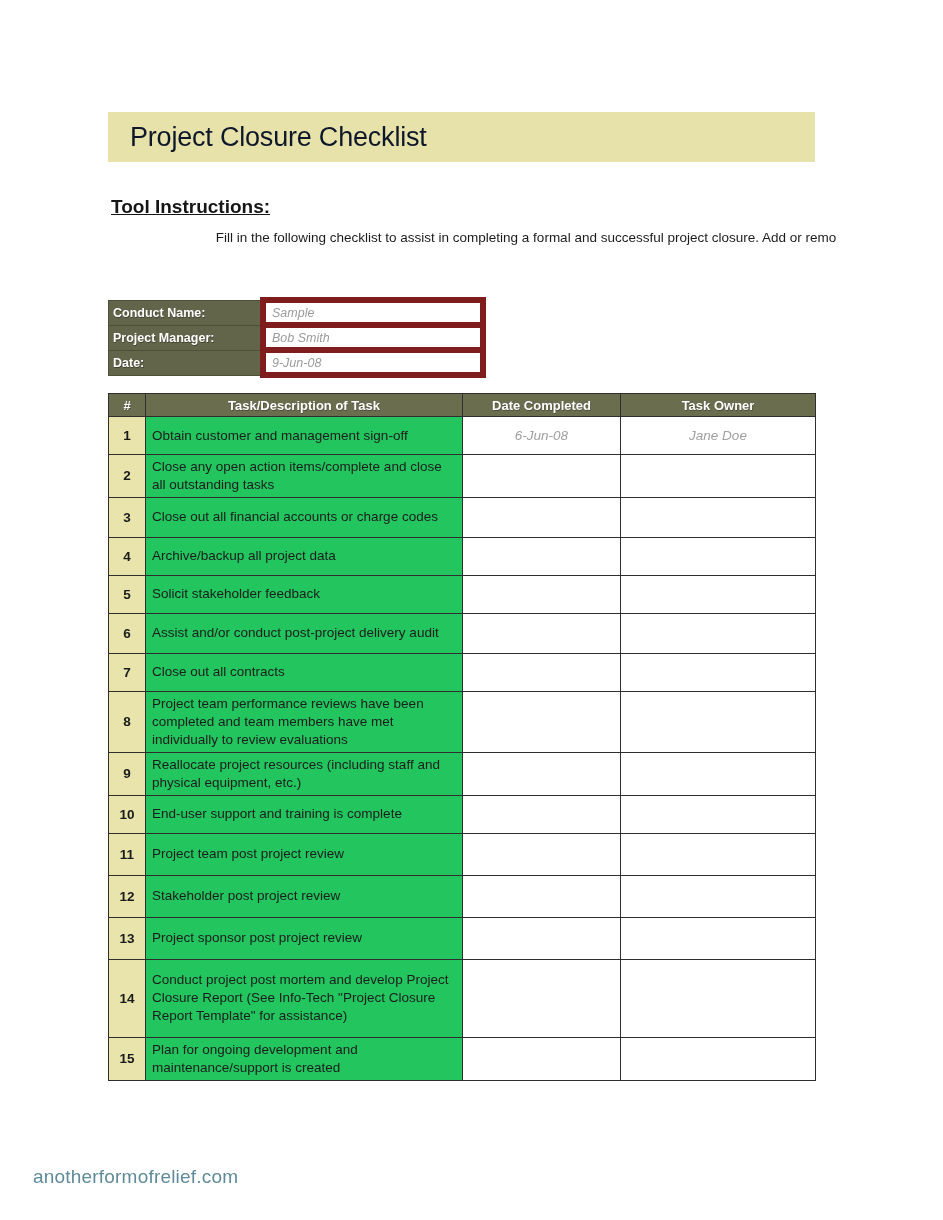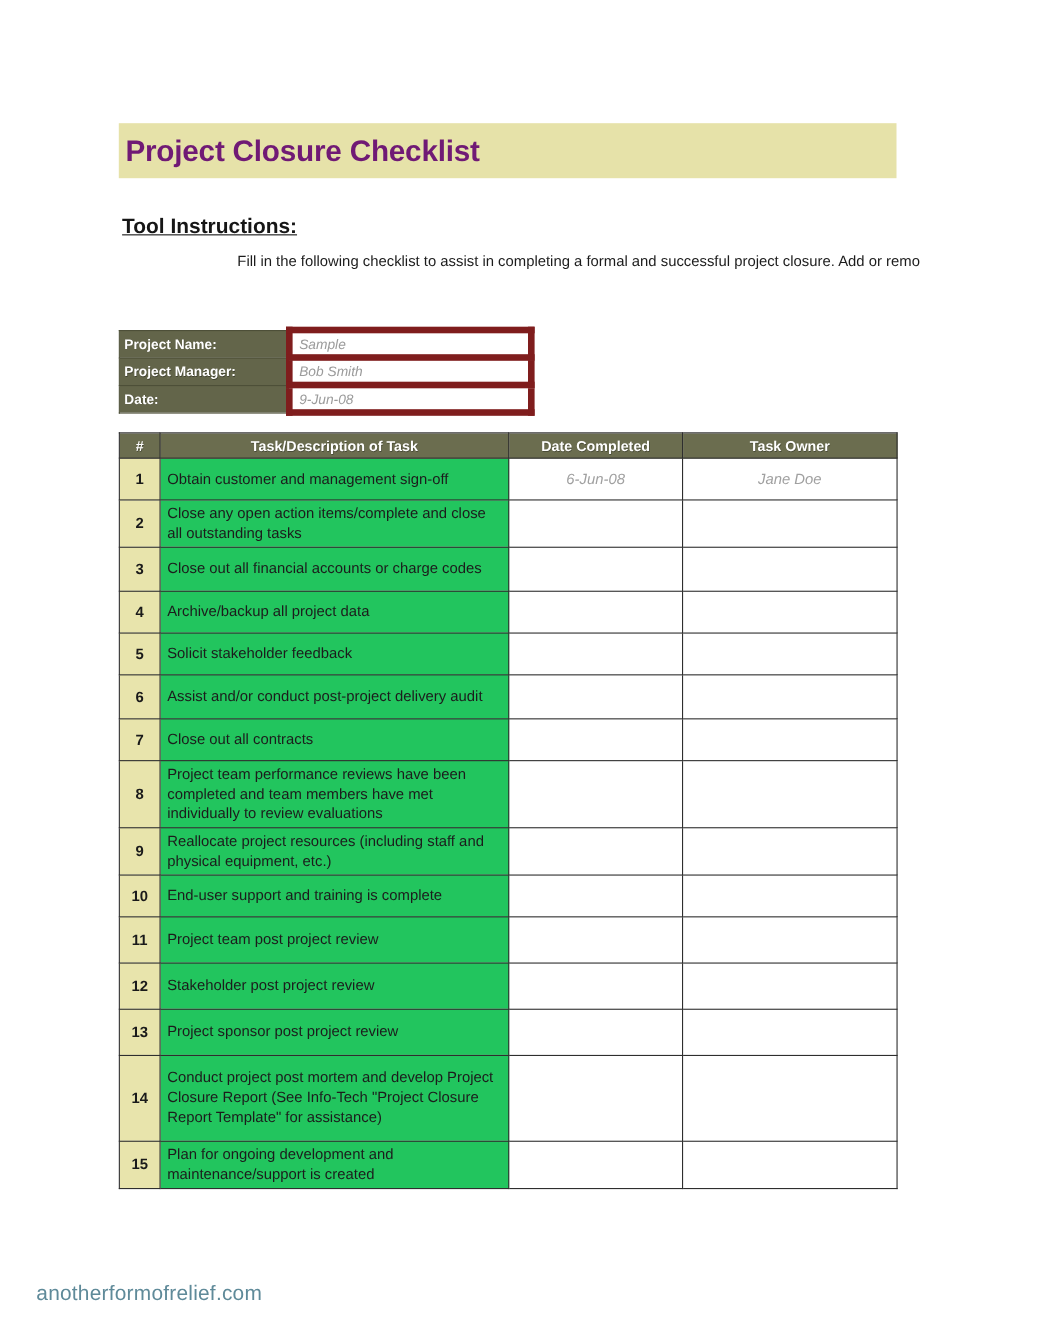--- a/index.html
+++ b/index.html
@@ -31,24 +31,24 @@
     left: 108px;
     top: 112px;
     width: 707px;
     height: 50px;
     background: #e6e2a9;
     display: flex;
     align-items: center;
   }
   .title-text {
     font-size: 27px;
-    font-weight: bold;
+    font-weight: normal;
     letter-spacing: -0.2px;
-    color: #701a75;
-    padding-left: 6px;
+    color: #0f172a;
+    padding-left: 22px;
     white-space: nowrap;
   }
 
   
   .instr-heading {
     position: absolute;
     left: 111px;
     top: 196px;
     font-size: 19px;
     font-weight: bold;
@@ -172,21 +172,21 @@
   <div class="title-banner">
     <span class="title-text">Project Closure Checklist</span>
   </div>
 
   <div class="instr-heading">Tool Instructions:</div>
   <div class="instr-body">Fill in the following checklist to assist in completing a formal and successful project closure. Add or remo</div>
 
   <table class="info-table">
     <tbody>
       <tr>
-        <td class="info-label">Project Name:</td>
+        <td class="info-label">Conduct Name:</td>
         <td class="info-value">Sample</td>
       </tr>
       <tr>
         <td class="info-label">Project Manager:</td>
         <td class="info-value">Bob Smith</td>
       </tr>
       <tr>
         <td class="info-label">Date:</td>
         <td class="info-value">9-Jun-08</td>
       </tr>

